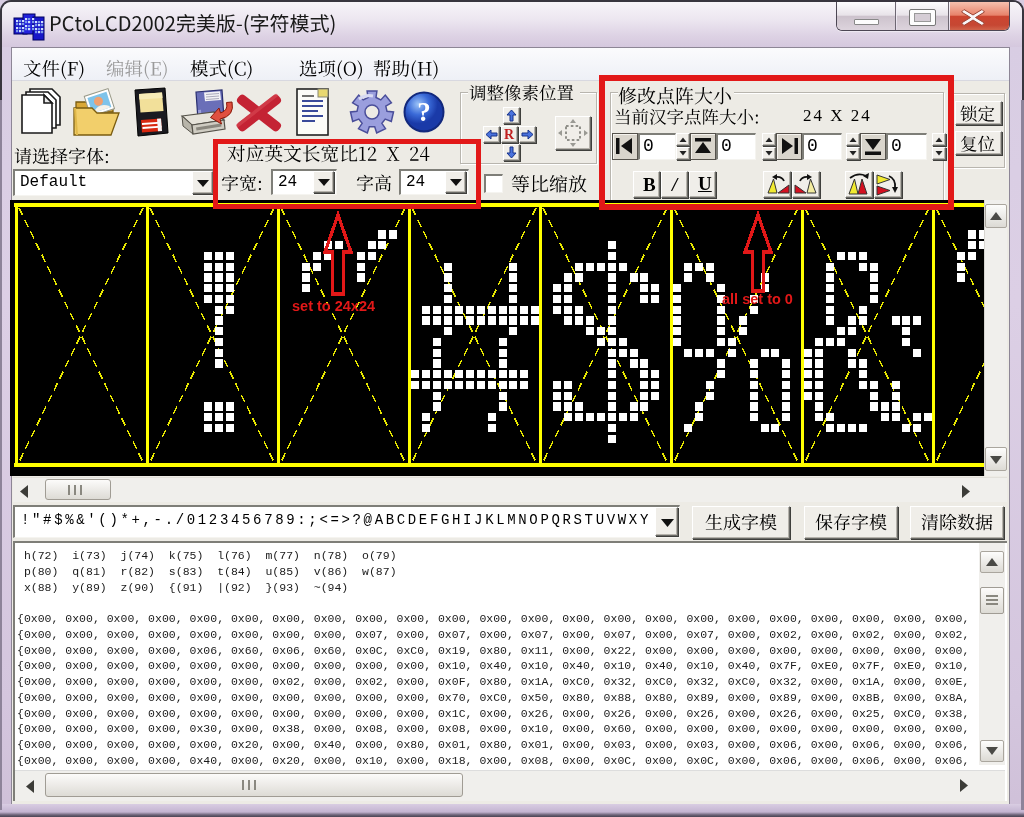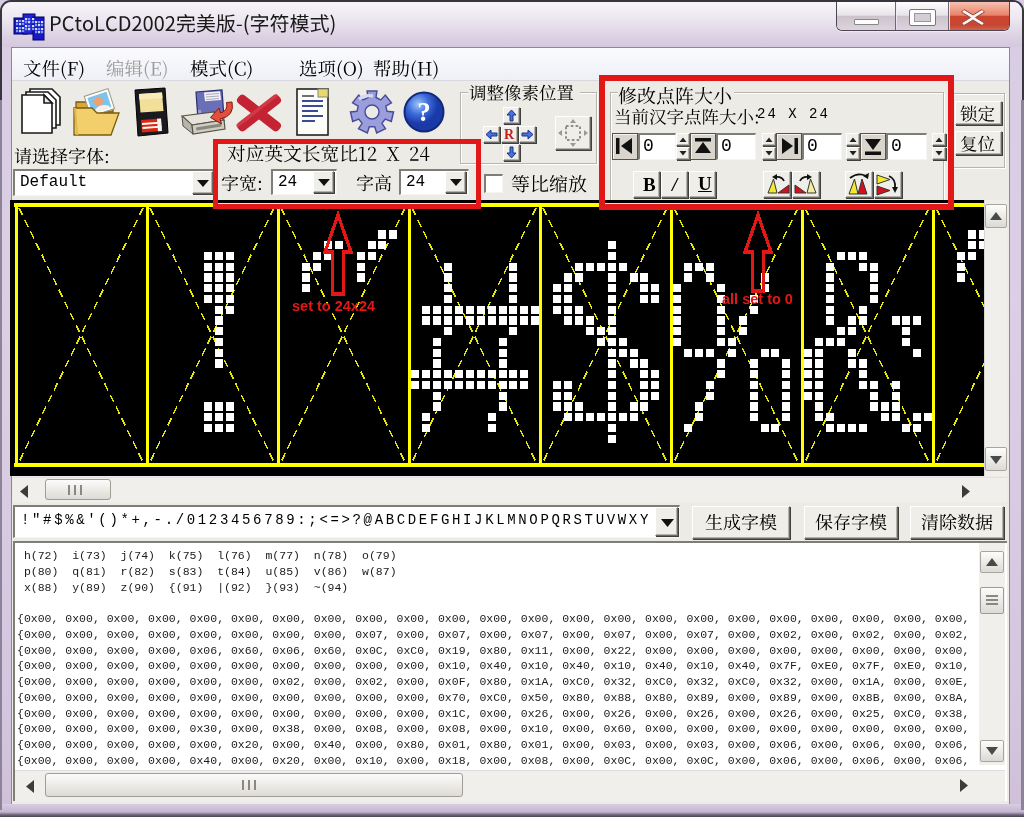--- a/index.html
+++ b/index.html
@@ -242,21 +242,21 @@
  <path d="M17 2 l3 4 h-6 z M17 30 l-3 -4 h6 z M2 16 l4 -3 v6 z M32 16 l-4 -3 v6 z" fill="#9a9a94"></path>
 </svg>
 <div class="abs groupbox" style="left:610px;top:92px;width:334px;height:110px"></div>
     <div class="abs" style="left:618px;top:83px;width:116px;height:18px;background:#edebe5"></div>
     <svg style="position:absolute;left:618px;top:83.05px;overflow:visible" width="118" height="26">
       <path transform="translate(0,19.95)" d="M7.4 -12.8 5.6 -13.0V-1.3H5.8C6.3 -1.3 6.8 -1.6 6.8 -1.7V-12.3C7.2 -12.4 7.3 -12.6 7.4 -12.8ZM14.2 -6.9 12.8 -7.8C11.4 -6.5 9.5 -5.4 7.7 -4.6L7.9 -4.3C9.9 -4.8 12.0 -5.7 13.5 -6.8C13.9 -6.7 14.1 -6.7 14.2 -6.9ZM16.2 -5.2 14.7 -6.1C12.8 -4.1 10.3 -2.7 7.7 -1.7L7.9 -1.4C10.7 -2.1 13.4 -3.4 15.5 -5.1C15.9 -5.0 16.1 -5.0 16.2 -5.2ZM18.0 -3.3 16.4 -4.3C13.7 -1.2 10.5 0.2 6.6 1.2L6.7 1.5C10.9 0.9 14.3 -0.3 17.3 -3.2C17.7 -3.0 17.9 -3.1 18.0 -3.3ZM11.9 -15.3 10.1 -15.9C9.4 -13.5 8.3 -11.2 7.1 -9.7L7.4 -9.5C8.3 -10.2 9.1 -11.2 9.8 -12.3C10.4 -11.2 11.1 -10.3 11.9 -9.4C10.5 -8.4 8.9 -7.5 7.0 -6.8L7.2 -6.5C9.3 -7.1 11.1 -7.9 12.6 -8.9C13.8 -7.9 15.4 -7.2 17.5 -6.6C17.6 -7.3 17.9 -7.6 18.4 -7.7L18.4 -7.9C16.4 -8.2 14.8 -8.8 13.5 -9.5C14.8 -10.5 15.9 -11.6 16.6 -13.0C17.1 -13.0 17.3 -13.0 17.5 -13.2L16.1 -14.4L15.3 -13.6H10.6C10.8 -14.1 11.0 -14.5 11.2 -15.0C11.6 -15.0 11.8 -15.1 11.9 -15.3ZM15.2 -13.1C14.6 -12.0 13.7 -10.9 12.6 -10.0C11.6 -10.7 10.7 -11.7 10.1 -12.7L10.3 -13.1ZM4.7 -10.6 3.9 -10.9C4.5 -12.2 5.0 -13.5 5.4 -15.0C5.9 -14.9 6.1 -15.1 6.2 -15.3L4.2 -15.9C3.5 -12.4 2.1 -8.7 0.7 -6.3L0.9 -6.1C1.7 -7.0 2.3 -7.9 2.9 -9.0V1.5H3.1C3.6 1.5 4.1 1.2 4.1 1.1V-10.2C4.4 -10.3 4.6 -10.4 4.7 -10.6Z M20.6 -9.7V-2.1C20.6 -1.8 20.5 -1.7 20.0 -1.4L20.8 0.3C20.9 0.2 21.1 0.0 21.3 -0.3C23.8 -1.7 26.0 -3.1 27.3 -3.9L27.2 -4.2C25.2 -3.3 23.2 -2.5 21.8 -1.9V-7.8L21.8 -8.4H25.3V-7.5H25.5C26.0 -7.5 26.5 -7.8 26.6 -7.9V-13.1C26.9 -13.2 27.2 -13.4 27.4 -13.5L25.9 -14.7L25.2 -13.9H20.0L20.2 -13.4H25.3V-8.9H22.0ZM32.2 -15.4 30.1 -16.0C29.4 -12.0 27.8 -8.3 26.0 -5.9L26.3 -5.7C27.3 -6.7 28.3 -7.9 29.1 -9.3C29.5 -7.2 30.1 -5.2 31.0 -3.6C29.5 -1.6 27.4 -0.1 24.6 1.2L24.7 1.4C27.7 0.5 29.9 -0.9 31.6 -2.6C32.7 -1.0 34.1 0.3 36.1 1.3C36.3 0.7 36.7 0.4 37.2 0.3L37.3 0.1C35.2 -0.7 33.6 -1.9 32.3 -3.4C34.0 -5.5 34.9 -7.9 35.5 -10.8H36.9C37.2 -10.8 37.4 -10.9 37.4 -11.1C36.8 -11.7 35.8 -12.5 35.8 -12.5L34.9 -11.4H30.1C30.6 -12.5 31.1 -13.7 31.4 -15.0C31.9 -15.0 32.1 -15.2 32.2 -15.4ZM29.9 -10.8H34.0C33.6 -8.4 32.9 -6.3 31.6 -4.4C30.6 -6.0 29.9 -7.8 29.4 -9.8Z M41.5 -3.1C41.5 -1.5 40.4 -0.3 39.4 0.1C39.0 0.3 38.7 0.7 38.9 1.1C39.1 1.6 39.8 1.5 40.4 1.2C41.3 0.7 42.4 -0.6 41.8 -3.1ZM44.8 -3.0 44.6 -2.9C44.9 -1.9 45.2 -0.3 45.0 0.9C46.1 2.1 47.6 -0.4 44.8 -3.0ZM48.3 -3.1 48.0 -2.9C48.8 -1.9 49.7 -0.3 49.9 0.9C51.2 2.0 52.3 -0.9 48.3 -3.1ZM52.0 -3.1 51.8 -3.0C53.1 -1.9 54.6 -0.2 55.0 1.3C56.4 2.3 57.3 -1.1 52.0 -3.1ZM41.7 -9.7V-3.5H41.9C42.4 -3.5 42.9 -3.8 42.9 -4.0V-4.7H52.1V-3.7H52.3C52.7 -3.7 53.3 -4.0 53.4 -4.1V-8.9C53.7 -9.0 54.0 -9.2 54.1 -9.3L52.6 -10.5L51.9 -9.7H47.9V-12.5H54.9C55.1 -12.5 55.3 -12.6 55.3 -12.8C54.7 -13.4 53.7 -14.2 53.7 -14.2L52.7 -13.0H47.9V-15.2C48.4 -15.3 48.6 -15.5 48.6 -15.8L46.6 -16.0V-9.7H43.0L41.7 -10.4ZM42.9 -5.2V-9.2H52.1V-5.2Z M69.6 -15.3 67.8 -15.9C67.6 -15.2 67.4 -14.2 67.0 -13.2H64.1L64.2 -12.7H66.8C66.3 -11.0 65.6 -9.2 65.1 -7.9C64.8 -7.8 64.4 -7.7 64.2 -7.6L65.6 -6.5L66.2 -7.1H69.3V-3.7H64.0L64.1 -3.1H69.3V1.5H69.5C70.1 1.5 70.5 1.2 70.5 1.1V-3.1H74.9C75.1 -3.1 75.3 -3.2 75.4 -3.4C74.8 -4.0 73.8 -4.8 73.8 -4.8L72.9 -3.7H70.5V-7.1H74.1C74.4 -7.1 74.6 -7.2 74.6 -7.4C74.0 -7.9 73.1 -8.6 73.1 -8.6L72.3 -7.6H70.5V-10.5C70.9 -10.6 71.1 -10.8 71.2 -11.0L69.3 -11.2V-7.6H66.2C66.8 -9.0 67.5 -11.0 68.1 -12.7H74.5C74.8 -12.7 75.0 -12.7 75.0 -13.0C74.4 -13.5 73.4 -14.2 73.4 -14.2L72.6 -13.2H68.3C68.5 -13.9 68.7 -14.5 68.8 -15.0C69.3 -15.0 69.5 -15.1 69.6 -15.3ZM58.8 -15.4V1.5H59.0C59.6 1.5 60.0 1.1 60.0 1.0V-14.2H62.4C62.1 -12.7 61.4 -10.6 61.0 -9.4C62.2 -8.0 62.6 -6.6 62.6 -5.3C62.6 -4.5 62.5 -4.2 62.2 -4.0C62.1 -3.9 62.0 -3.9 61.8 -3.9C61.5 -3.9 60.8 -3.9 60.5 -3.9V-3.6C60.9 -3.5 61.2 -3.4 61.4 -3.3C61.5 -3.1 61.6 -2.7 61.6 -2.3C63.3 -2.4 63.9 -3.2 63.9 -5.0C63.9 -6.5 63.2 -8.0 61.5 -9.5C62.2 -10.6 63.3 -12.8 63.8 -13.9C64.2 -13.9 64.5 -14.0 64.7 -14.1L63.2 -15.6L62.4 -14.8H60.2Z M84.6 -15.9C84.6 -13.9 84.6 -12.1 84.5 -10.3H77.0L77.1 -9.8H84.4C83.9 -5.5 82.3 -1.8 76.7 1.2L77.0 1.5C83.5 -1.4 85.2 -5.3 85.7 -9.7C86.3 -5.9 87.8 -1.4 93.1 1.5C93.3 0.8 93.7 0.5 94.4 0.4L94.5 0.2C88.8 -2.3 86.8 -6.2 86.1 -9.8H93.7C94.0 -9.8 94.2 -9.9 94.2 -10.1C93.5 -10.7 92.3 -11.6 92.3 -11.6L91.3 -10.3H85.8C86.0 -11.9 86.0 -13.5 86.0 -15.1C86.5 -15.2 86.6 -15.4 86.7 -15.7Z M107.7 -10.9 107.4 -10.8C109.2 -8.9 111.3 -5.9 111.7 -3.5C113.4 -2.1 114.4 -6.7 107.7 -10.9ZM99.8 -11.0C99.2 -8.5 97.7 -5.2 95.7 -3.1L95.9 -2.9C98.4 -4.8 100.2 -7.7 101.1 -10.0C101.6 -10.0 101.7 -10.1 101.8 -10.3ZM103.9 -15.7V-0.7C103.9 -0.3 103.8 -0.2 103.4 -0.2C102.8 -0.2 100.2 -0.4 100.2 -0.4V-0.1C101.3 0.0 101.9 0.2 102.3 0.4C102.7 0.7 102.8 1.0 102.9 1.5C105.0 1.2 105.2 0.5 105.2 -0.6V-14.9C105.7 -15.0 105.9 -15.2 105.9 -15.4Z" fill="#000"></path>
     </svg>
     <svg style="position:absolute;left:614px;top:104.625px;overflow:visible" width="149" height="24">
       <path transform="translate(0,18.375)" d="M15.3 -12.8 13.5 -13.6C12.8 -11.9 11.9 -10.1 11.1 -9.0L11.4 -8.8C12.4 -9.7 13.7 -11.2 14.6 -12.6C15.0 -12.5 15.2 -12.7 15.3 -12.8ZM2.7 -13.5 2.5 -13.4C3.4 -12.3 4.7 -10.5 5.1 -9.2C6.4 -8.2 7.2 -11.1 2.7 -13.5ZM10.0 -14.5 8.2 -14.6V-8.3H1.7L1.9 -7.8H13.6V-4.4H2.7L2.8 -3.9H13.6V-0.4H1.6L1.8 0.2H13.6V1.4H13.8C14.2 1.4 14.8 1.1 14.8 0.9V-7.5C15.1 -7.6 15.4 -7.7 15.6 -7.9L14.1 -9.0L13.5 -8.3H9.3V-14.0C9.7 -14.0 9.9 -14.2 10.0 -14.5Z M27.8 -9.3V-1.3H28.0C28.4 -1.3 28.9 -1.5 28.9 -1.6V-8.7C29.3 -8.7 29.5 -8.9 29.5 -9.1ZM31.6 -9.7V-0.4C31.6 -0.1 31.5 0.0 31.1 0.0C30.7 0.0 28.9 -0.1 28.9 -0.1V0.2C29.7 0.3 30.2 0.4 30.5 0.6C30.7 0.8 30.8 1.0 30.8 1.3C32.5 1.2 32.7 0.6 32.7 -0.3V-9.1C33.1 -9.1 33.2 -9.3 33.3 -9.5ZM21.8 -14.6 21.6 -14.5C22.4 -13.8 23.3 -12.6 23.5 -11.6C23.7 -11.5 23.8 -11.4 24.0 -11.4H18.2L18.4 -10.9H33.8C34.1 -10.9 34.3 -11.0 34.3 -11.1C33.7 -11.7 32.7 -12.5 32.7 -12.5L31.8 -11.4H28.0C28.9 -12.2 29.8 -13.1 30.3 -13.8C30.7 -13.8 31.0 -13.9 31.0 -14.1L29.2 -14.7C28.8 -13.7 28.1 -12.4 27.5 -11.4H24.0C25.0 -11.4 25.2 -13.6 21.8 -14.6ZM24.3 -8.6V-6.4H20.9V-8.6ZM19.8 -9.1V1.3H20.0C20.5 1.3 20.9 1.1 20.9 0.9V-3.2H24.3V-0.3C24.3 -0.1 24.2 0.0 24.0 0.0C23.7 0.0 22.4 -0.1 22.4 -0.1V0.2C23.0 0.3 23.3 0.4 23.5 0.6C23.7 0.8 23.8 1.0 23.8 1.3C25.2 1.2 25.4 0.7 25.4 -0.2V-8.3C25.8 -8.4 26.1 -8.6 26.2 -8.7L24.7 -9.8L24.1 -9.1H21.0L19.8 -9.6ZM24.3 -5.9V-3.7H20.9V-5.9Z M36.9 -3.6C36.7 -3.6 36.1 -3.6 36.1 -3.6V-3.2C36.5 -3.2 36.7 -3.1 36.9 -2.9C37.3 -2.7 37.4 -1.3 37.2 0.5C37.2 1.1 37.5 1.4 37.8 1.4C38.4 1.4 38.7 0.9 38.7 0.1C38.8 -1.3 38.3 -2.1 38.3 -2.9C38.3 -3.3 38.4 -3.8 38.6 -4.4C38.8 -5.2 40.4 -9.3 41.2 -11.5L40.9 -11.6C37.6 -4.6 37.6 -4.6 37.3 -3.9C37.1 -3.6 37.1 -3.6 36.9 -3.6ZM35.9 -10.6 35.8 -10.4C36.5 -9.9 37.5 -9.0 37.8 -8.2C39.1 -7.5 39.7 -10.1 35.9 -10.6ZM37.2 -14.4 37.1 -14.3C37.9 -13.7 38.9 -12.8 39.2 -11.9C40.5 -11.2 41.2 -13.8 37.2 -14.4ZM45.6 -3.6C44.1 -1.7 42.2 -0.1 39.7 1.1L39.9 1.4C42.6 0.3 44.6 -1.1 46.1 -2.8C47.4 -1.1 48.9 0.3 50.8 1.3C51.1 0.8 51.5 0.5 52.1 0.5L52.2 0.3C50.1 -0.6 48.3 -1.9 46.8 -3.7C48.8 -6.1 49.9 -9.0 50.6 -12.1C51.0 -12.2 51.2 -12.2 51.3 -12.4L50.0 -13.6L49.3 -12.9H41.0L41.1 -12.4H42.6C43.1 -8.9 44.1 -6.0 45.6 -3.6ZM46.2 -4.5C44.6 -6.6 43.5 -9.3 43.0 -12.4H49.4C48.8 -9.5 47.8 -6.8 46.2 -4.5Z M60.1 -14.7 60.0 -14.6C60.6 -14.0 61.2 -13.1 61.3 -12.3C62.5 -11.4 63.6 -13.9 60.1 -14.7ZM55.5 -12.8 55.2 -12.8C55.2 -11.7 54.6 -10.7 53.9 -10.3C53.5 -10.1 53.2 -9.7 53.4 -9.3C53.6 -8.8 54.3 -8.8 54.7 -9.2C55.2 -9.5 55.7 -10.3 55.7 -11.4H67.1C66.9 -10.7 66.5 -9.9 66.3 -9.3L66.5 -9.2C67.2 -9.7 68.1 -10.6 68.6 -11.2C69.0 -11.2 69.2 -11.2 69.3 -11.3L67.9 -12.7L67.1 -11.9H55.6C55.6 -12.2 55.6 -12.5 55.5 -12.8ZM67.6 -6.1 66.7 -5.0H61.8V-6.5C62.2 -6.6 62.4 -6.7 62.4 -7.0C63.6 -7.5 64.7 -8.2 65.6 -8.7C65.9 -8.8 66.1 -8.8 66.3 -8.9L64.9 -10.2L64.1 -9.4H56.3L56.4 -8.9H63.9C63.3 -8.3 62.6 -7.6 61.9 -7.1L60.7 -7.2V-5.0H53.3L53.5 -4.5H60.7V-0.4C60.7 -0.1 60.5 -0.0 60.2 -0.0C59.8 -0.0 57.6 -0.2 57.6 -0.2V0.1C58.6 0.2 59.1 0.3 59.4 0.5C59.6 0.7 59.7 1.0 59.8 1.4C61.6 1.2 61.8 0.6 61.8 -0.3V-4.5H68.7C69.0 -4.5 69.1 -4.6 69.2 -4.8C68.6 -5.3 67.6 -6.1 67.6 -6.1Z M73.2 -2.8C73.2 -1.3 72.2 -0.3 71.3 0.1C70.9 0.3 70.6 0.6 70.8 1.0C71.0 1.4 71.6 1.4 72.2 1.1C73.0 0.7 74.1 -0.6 73.5 -2.8ZM76.3 -2.8 76.1 -2.7C76.4 -1.7 76.6 -0.3 76.5 0.8C77.5 2.0 78.9 -0.4 76.3 -2.8ZM79.5 -2.8 79.2 -2.7C79.9 -1.8 80.8 -0.3 80.9 0.9C82.1 1.9 83.2 -0.8 79.5 -2.8ZM82.9 -2.9 82.7 -2.7C83.9 -1.8 85.3 -0.1 85.6 1.2C87.0 2.1 87.8 -1.0 82.9 -2.9ZM73.4 -9.0V-3.3H73.6C74.0 -3.3 74.5 -3.5 74.5 -3.6V-4.3H83.0V-3.4H83.2C83.5 -3.4 84.1 -3.6 84.1 -3.8V-8.2C84.5 -8.3 84.8 -8.5 84.9 -8.6L83.4 -9.7L82.8 -9.0H79.1V-11.5H85.5C85.8 -11.5 85.9 -11.6 86.0 -11.8C85.4 -12.3 84.4 -13.1 84.4 -13.1L83.6 -12.0H79.1V-14.0C79.6 -14.1 79.7 -14.3 79.8 -14.5L77.9 -14.7V-9.0H74.6L73.4 -9.6ZM74.5 -4.8V-8.5H83.0V-4.8Z M99.1 -14.1 97.5 -14.7C97.3 -14.0 97.0 -13.1 96.7 -12.2H94.0L94.2 -11.7H96.5C96.0 -10.1 95.4 -8.4 94.9 -7.3C94.7 -7.2 94.4 -7.1 94.2 -7.0L95.4 -6.0L96.0 -6.5H98.8V-3.4H93.9L94.1 -2.9H98.8V1.4H99.0C99.6 1.4 99.9 1.1 99.9 1.0V-2.9H104.0C104.2 -2.9 104.4 -3.0 104.4 -3.2C103.9 -3.7 103.0 -4.4 103.0 -4.4L102.2 -3.4H99.9V-6.5H103.2C103.5 -6.5 103.7 -6.6 103.7 -6.8C103.2 -7.3 102.3 -7.9 102.3 -7.9L101.6 -7.0H99.9V-9.7C100.3 -9.8 100.5 -9.9 100.5 -10.2L98.9 -10.4V-7.0H96.0C96.5 -8.3 97.2 -10.1 97.7 -11.7H103.7C103.9 -11.7 104.1 -11.7 104.1 -11.9C103.5 -12.4 102.6 -13.1 102.6 -13.1L101.8 -12.2H97.9C98.1 -12.8 98.3 -13.4 98.4 -13.8C98.8 -13.8 99.0 -13.9 99.1 -14.1ZM89.2 -14.2V1.3H89.4C89.9 1.3 90.2 1.0 90.2 0.9V-13.1H92.5C92.2 -11.7 91.6 -9.7 91.2 -8.7C92.3 -7.4 92.7 -6.1 92.7 -4.9C92.7 -4.2 92.6 -3.8 92.3 -3.7C92.2 -3.6 92.1 -3.6 91.9 -3.6C91.6 -3.6 91.0 -3.6 90.7 -3.6V-3.3C91.1 -3.2 91.4 -3.2 91.5 -3.0C91.7 -2.9 91.7 -2.5 91.7 -2.2C93.3 -2.2 93.9 -3.0 93.9 -4.6C93.9 -6.0 93.2 -7.4 91.6 -8.7C92.3 -9.8 93.3 -11.8 93.8 -12.8C94.2 -12.8 94.4 -12.9 94.6 -13.0L93.2 -14.3L92.4 -13.6H90.5Z M112.9 -14.6C112.9 -12.8 113.0 -11.1 112.8 -9.5H105.9L106.0 -9.0H112.8C112.3 -5.1 110.8 -1.7 105.7 1.1L105.9 1.4C111.9 -1.3 113.5 -4.9 114.0 -9.0C114.5 -5.5 115.9 -1.3 120.8 1.4C120.9 0.7 121.3 0.5 122.0 0.4L122.0 0.2C116.8 -2.1 115.0 -5.7 114.3 -9.0H121.3C121.6 -9.0 121.7 -9.1 121.8 -9.3C121.1 -9.9 120.0 -10.7 120.0 -10.7L119.1 -9.5H114.0C114.2 -10.9 114.2 -12.4 114.2 -13.9C114.6 -14.0 114.8 -14.2 114.9 -14.4Z M134.2 -10.0 133.9 -9.9C135.6 -8.2 137.6 -5.4 137.8 -3.2C139.4 -1.9 140.3 -6.2 134.2 -10.0ZM126.9 -10.2C126.3 -7.9 125.0 -4.8 123.1 -2.9L123.3 -2.7C125.7 -4.4 127.3 -7.1 128.1 -9.2C128.5 -9.2 128.7 -9.3 128.8 -9.5ZM130.7 -14.4V-0.6C130.7 -0.3 130.6 -0.2 130.2 -0.2C129.7 -0.2 127.3 -0.4 127.3 -0.4V-0.1C128.3 0.0 128.9 0.2 129.2 0.4C129.6 0.6 129.7 0.9 129.7 1.3C131.7 1.1 131.9 0.5 131.9 -0.5V-13.8C132.4 -13.8 132.5 -14.0 132.6 -14.2Z M142.9 0.3C143.5 0.3 143.9 -0.2 143.9 -0.8C143.9 -1.4 143.5 -1.9 142.9 -1.9C142.2 -1.9 141.8 -1.4 141.8 -0.8C141.8 -0.2 142.2 0.3 142.9 0.3ZM142.9 -6.7C143.5 -6.7 143.9 -7.2 143.9 -7.7C143.9 -8.3 143.5 -8.8 142.9 -8.8C142.2 -8.8 141.8 -8.3 141.8 -7.7C141.8 -7.2 142.2 -6.7 142.9 -6.7Z" fill="#000"></path>
     </svg>
-    <div class="abs" style="left:757px;top:106px;font-family:Liberation Mono, monospace;font-size:14px;letter-spacing:2px">24 X 24</div>
+    <div class="abs" style="left:803px;top:106px;font-family:Liberation Serif, serif;font-size:17px;letter-spacing:2px">24 X 24</div>
     <div class="abs" style="left:612px;top:133px;width:26px;height:27px;background:#d9d5cc;border:1px solid #55524c;box-shadow:inset 1px 1px 0 #f5f3ee"></div>
     <svg class="abs" style="left:613px;top:134px" width="24" height="25">
       <rect x="3" y="4" width="3.5" height="16" fill="#111"></rect>
       <path d="M19 4 L19 20 L8 12 Z" fill="#111"></path>
     </svg>
     <div class="abs sunk" style="left:638px;top:133px;width:38px;height:27px"></div>
     <div class="abs" style="left:643px;top:136px;font-family:'Liberation Mono';font-size:18px">0</div>
     <div class="abs btn3d" style="left:676px;top:133px;width:14px;height:13px"></div>
     <svg class="abs" style="left:676px;top:134px" width="14" height="11">
       <path d="M7 3.5 l3.5 4.5 h-7 z" fill="#222"></path>

